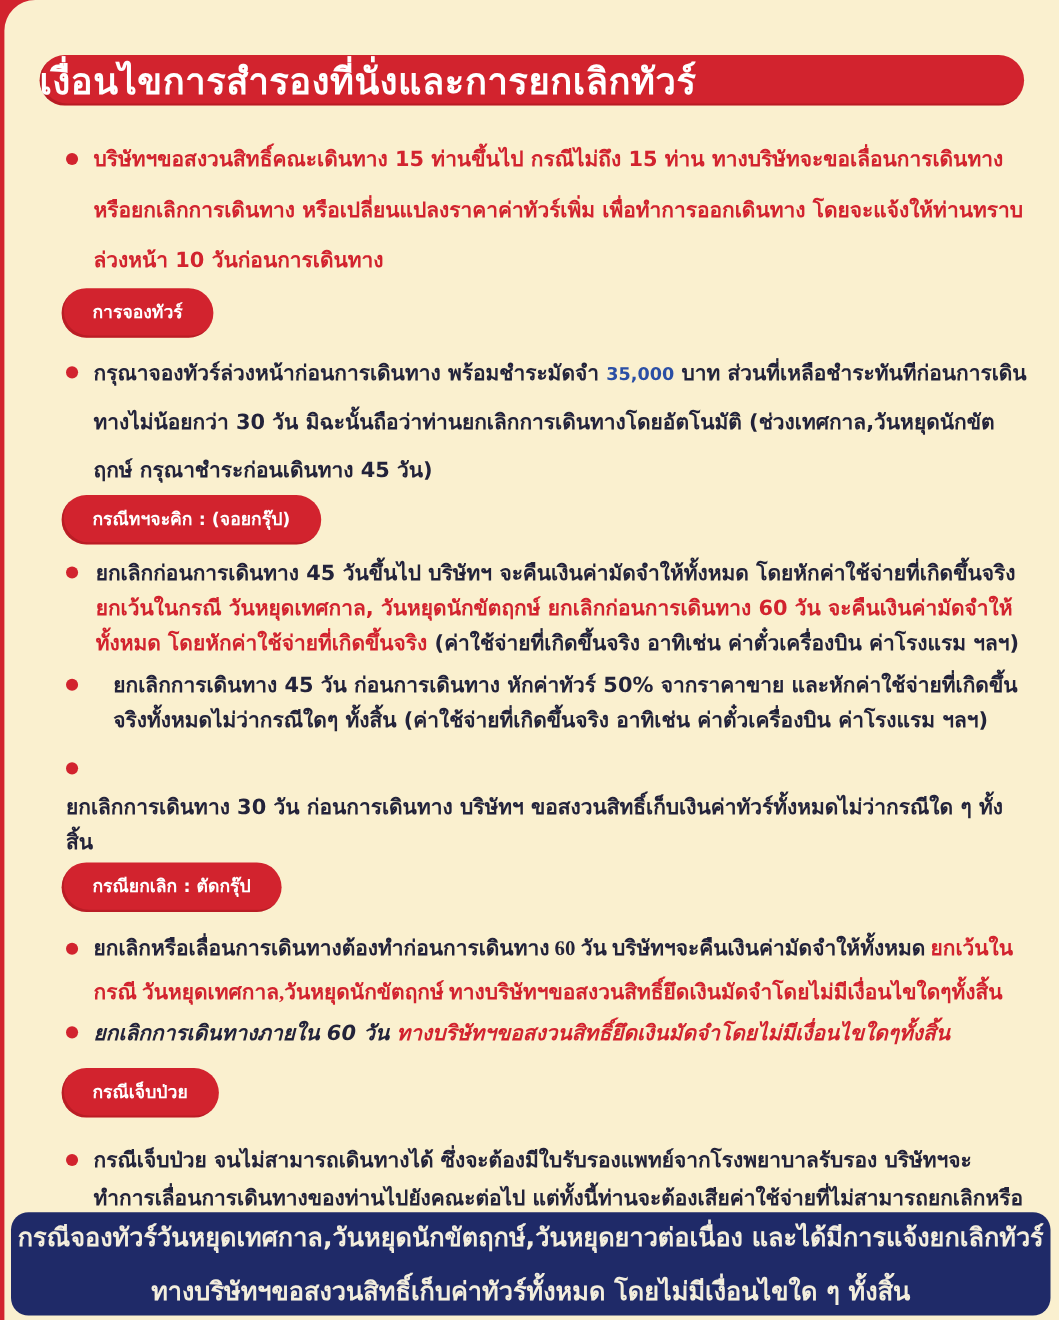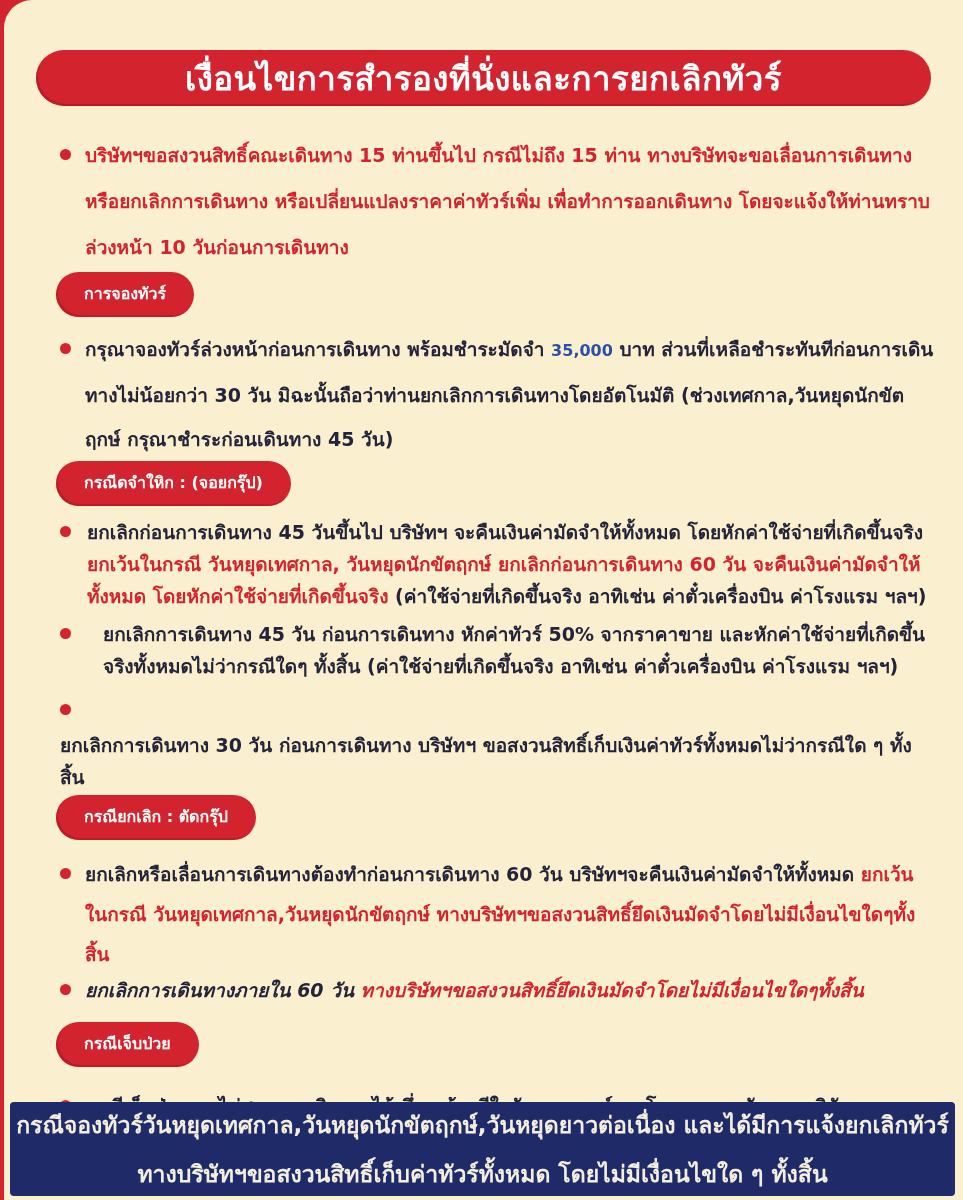--- a/index.html
+++ b/index.html
@@ -13,23 +13,23 @@
     background:var(--red);
     font-family:"DejaVu Sans", sans-serif;
     font-weight:bold;
   }
   .panel{
     position:absolute; left:4px; top:0; right:0; bottom:0;
     background:var(--cream);
     border-top-left-radius:28px;
   }
   .banner{
-    margin:50px 32px 0 32px; height:56px;
+    margin:50px 32px 0 32px; height:46px;
     background:var(--red); border-radius:34px;
-    display:flex; align-items:center; justify-content:center;
+    display:flex; align-items:center; 
     color:#ffffff; font-size:33px; letter-spacing:0.5px;
     box-shadow: inset 2px -2px 0 rgba(150,20,25,0.45);
   }
   .brow{display:flex; gap:14px; margin-left:56px; margin-right:28px;}
   .dot{width:11px; height:11px; border-radius:50%; background:var(--red); flex:none;}
   .btext{font-size:19px; color:var(--dark);}
   .seg-red{color:var(--redtext);}
   .seg-blue{color:var(--blue); font-size:16px;}
   .seg-dark{color:var(--dark);}
   .intro .btext, .intro .seg-dark{color:var(--redtext);}
@@ -43,31 +43,31 @@
   .b-intro{margin-top:26px;} .b-intro .btext{line-height:46px;}
   .b-intro .dot{margin-top:17px;}
   .pill-1{margin-top:2px;}
   .b-s1{margin-top:10px;} .b-s1 .btext{line-height:44px;}
   .b-s1 .dot{margin-top:16px;}
   .pill-2{margin-top:0px;}
   .b-s2a{margin-top:10px;gap:16px;} .b-s2b{margin-top:6px;gap:32px;} .b-s2c{margin-top:12px;flex-direction:column;}
   .b-s2a .btext,.b-s2b .btext,.b-s2c .btext{line-height:32px;}
   .b-s2a .dot,.b-s2b .dot,.b-s2c .dot{margin-top:10px;}
   .pill-3{margin-top:2px;}
-  .b-s3a{margin-top:14px;} .b-s3a .btext{line-height:40px;}
+  .b-s3a{margin-top:14px;} .b-s3a .btext{line-height:40px;font-family:Liberation Serif, serif;}
   .b-s3a .dot{margin-top:14px;}
   .b-s3b{margin-top:0px;font-style:italic;} .b-s3c{margin-top:18px;}
   .b-s3b .btext,.b-s3c .btext{line-height:32px;}
   .b-s3b .dot,.b-s3c .dot{margin-top:10px;}
   .pill-4{margin-top:16px;}
   .b-s4a{margin-top:22px;} .b-s4a .btext{line-height:34px;}
   .b-s4a .dot{margin-top:11px;}
   .footer{
     position:absolute; left:6px; right:8px; bottom:4px; height:94px;
-    background:var(--navy); border-radius:4px;
+    background:var(--navy); border-radius:16px;
     display:flex; flex-direction:column; align-items:center; justify-content:center;
     gap:13px; color:var(--ftext); font-size:23px; text-align:center;
   }
 </style>
 </head>
 <body>
 
 <div class="panel">
 
   <div class="banner">
@@ -82,21 +82,21 @@
   <div class="pill pill-1">
     <span>การจองทัวร์</span>
   </div>
 
   <div class="brow b-s1">
     <span class="dot"></span>
     <div class="btext"><span class="seg seg-dark">กรุณาจองทัวร์ล่วงหน้าก่อนการเดินทาง พร้อมชำระมัดจำ </span><span class="seg seg-blue">35,000</span><span class="seg seg-dark"> บาท ส่วนที่เหลือชำระทันทีก่อนการเดินทางไม่น้อยกว่า 30 วัน มิฉะนั้นถือว่าท่านยกเลิกการเดินทางโดยอัตโนมัติ (ช่วงเทศกาล,วันหยุดนักขัตฤกษ์ กรุณาชำระก่อนเดินทาง 45 วัน)</span></div>
   </div>
 
   <div class="pill pill-2">
-    <span>กรณีดจำใหิก : (จอยกรุ๊ป)</span>
+    <span>กรณีทฯจะคิก : (จอยกรุ๊ป)</span>
   </div>
 
   <div class="brow b-s2a">
     <span class="dot"></span>
     <div class="btext"><span class="seg seg-dark">ยกเลิกก่อนการเดินทาง 45 วันขึ้นไป บริษัทฯ จะคืนเงินค่ามัดจำให้ทั้งหมด โดยหักค่าใช้จ่ายที่เกิดขึ้นจริง </span><span class="seg seg-red">ยกเว้นในกรณี วันหยุดเทศกาล, วันหยุดนักขัตฤกษ์ ยกเลิกก่อนการเดินทาง 60 วัน จะคืนเงินค่ามัดจำให้ทั้งหมด โดยหักค่าใช้จ่ายที่เกิดขึ้นจริง </span><span class="seg seg-dark">(ค่าใช้จ่ายที่เกิดขึ้นจริง อาทิเช่น ค่าตั๋วเครื่องบิน ค่าโรงแรม ฯลฯ)</span></div>
   </div>
 
   <div class="brow b-s2b">
     <span class="dot"></span>
     <div class="btext"><span class="seg seg-dark">ยกเลิกการเดินทาง 45 วัน ก่อนการเดินทาง หักค่าทัวร์ 50% จากราคาขาย และหักค่าใช้จ่ายที่เกิดขึ้นจริงทั้งหมดไม่ว่ากรณีใดๆ ทั้งสิ้น (ค่าใช้จ่ายที่เกิดขึ้นจริง อาทิเช่น ค่าตั๋วเครื่องบิน ค่าโรงแรม ฯลฯ)</span></div>

